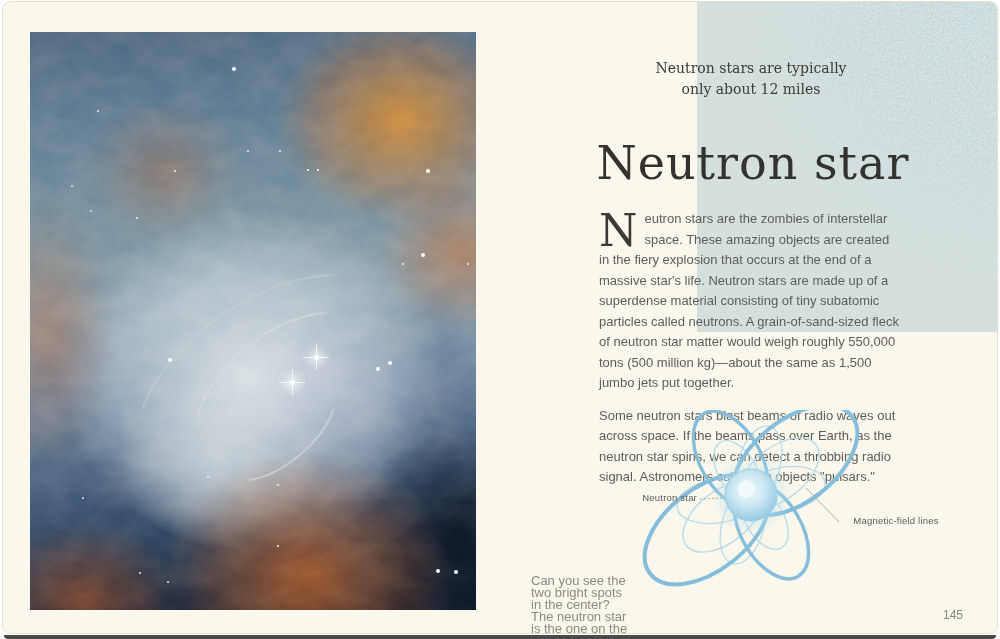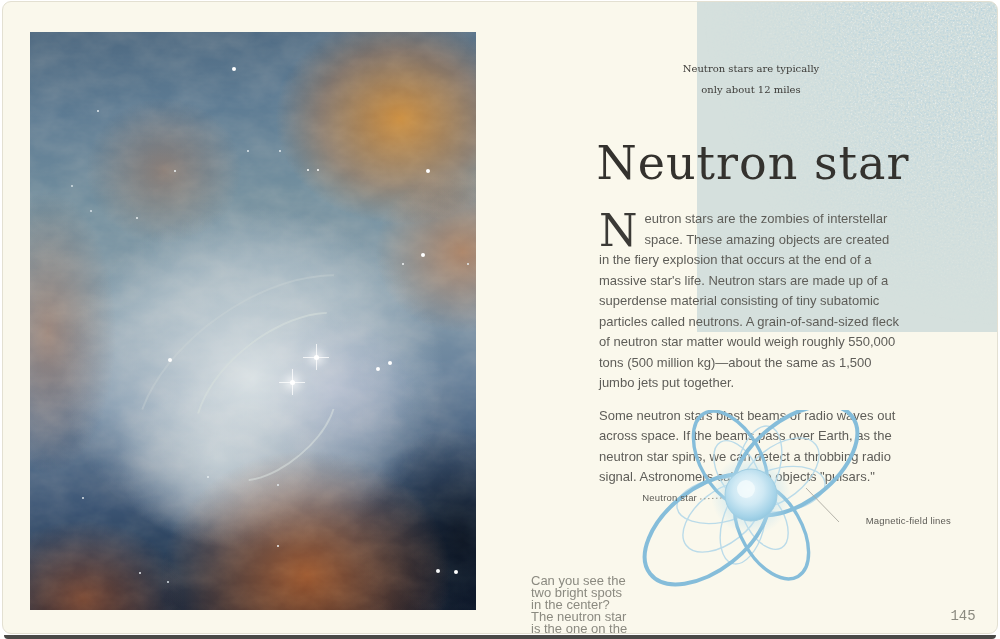--- a/index.html
+++ b/index.html
@@ -61,21 +61,21 @@
   .bstar::before{left:2px;top:-11px;width:1px;height:26px;}
   .bstar::after{left:-11px;top:2px;width:26px;height:1px;}
 
   
   .spray{position:absolute;top:0;right:0;}
 
   .fact{
     position:absolute;left:600px;top:56px;width:296px;
     text-align:center;
     font-family:"DejaVu Serif", serif;
-    font-size:10px;line-height:21px;color:#3c3b38;
+    font-size:14px;line-height:21px;color:#3c3b38;
   }
   .title{
     position:absolute;left:590px;top:134px;width:320px;
     text-align:center;
     font-family:"DejaVu Serif", serif;
     font-size:46px;color:#34322e;letter-spacing:1px;
     font-weight:normal;
   }
   .bodytext{
     position:absolute;left:596px;top:207px;width:300px;
@@ -88,29 +88,29 @@
     font-size:44px;line-height:37px;color:#3b3a36;
     padding:3px 7px 0 0;
   }
 
   
   .diagram{position:absolute;left:610px;top:408px;width:300px;height:190px;}
   .dlabel{
     position:absolute;font-size:9.5px;color:#5c5b55;letter-spacing:.2px;
   }
   .dlabel-left{left:560px;top:490px;width:134px;text-align:right;}
-  .dlabel-right{left:838px;top:513px;width:110px;text-align:right;}
+  .dlabel-right{left:838px;top:513px;width:110px;text-align:center;}
 
   .caption{
     position:absolute;left:528px;top:573px;width:102px;
     font-size:13px;line-height:12px;color:#8b8a80;
   }
   .pagenum{
-    position:absolute;left:940px;top:606px;width:40px;text-align:center;
-    font-size:14px;color:#8b8a80;font-family:Liberation Mono, monospace;
+    position:absolute;left:940px;top:606px;width:40px;
+    font-size:12px;color:#8b8a80;
   }
 </style>
 </head>
 <body>
 
 <div class="sheet">
 
   <div class="photo">
     <svg class="photo-grain" width="446" height="578">
       <filter id="pgrain">

